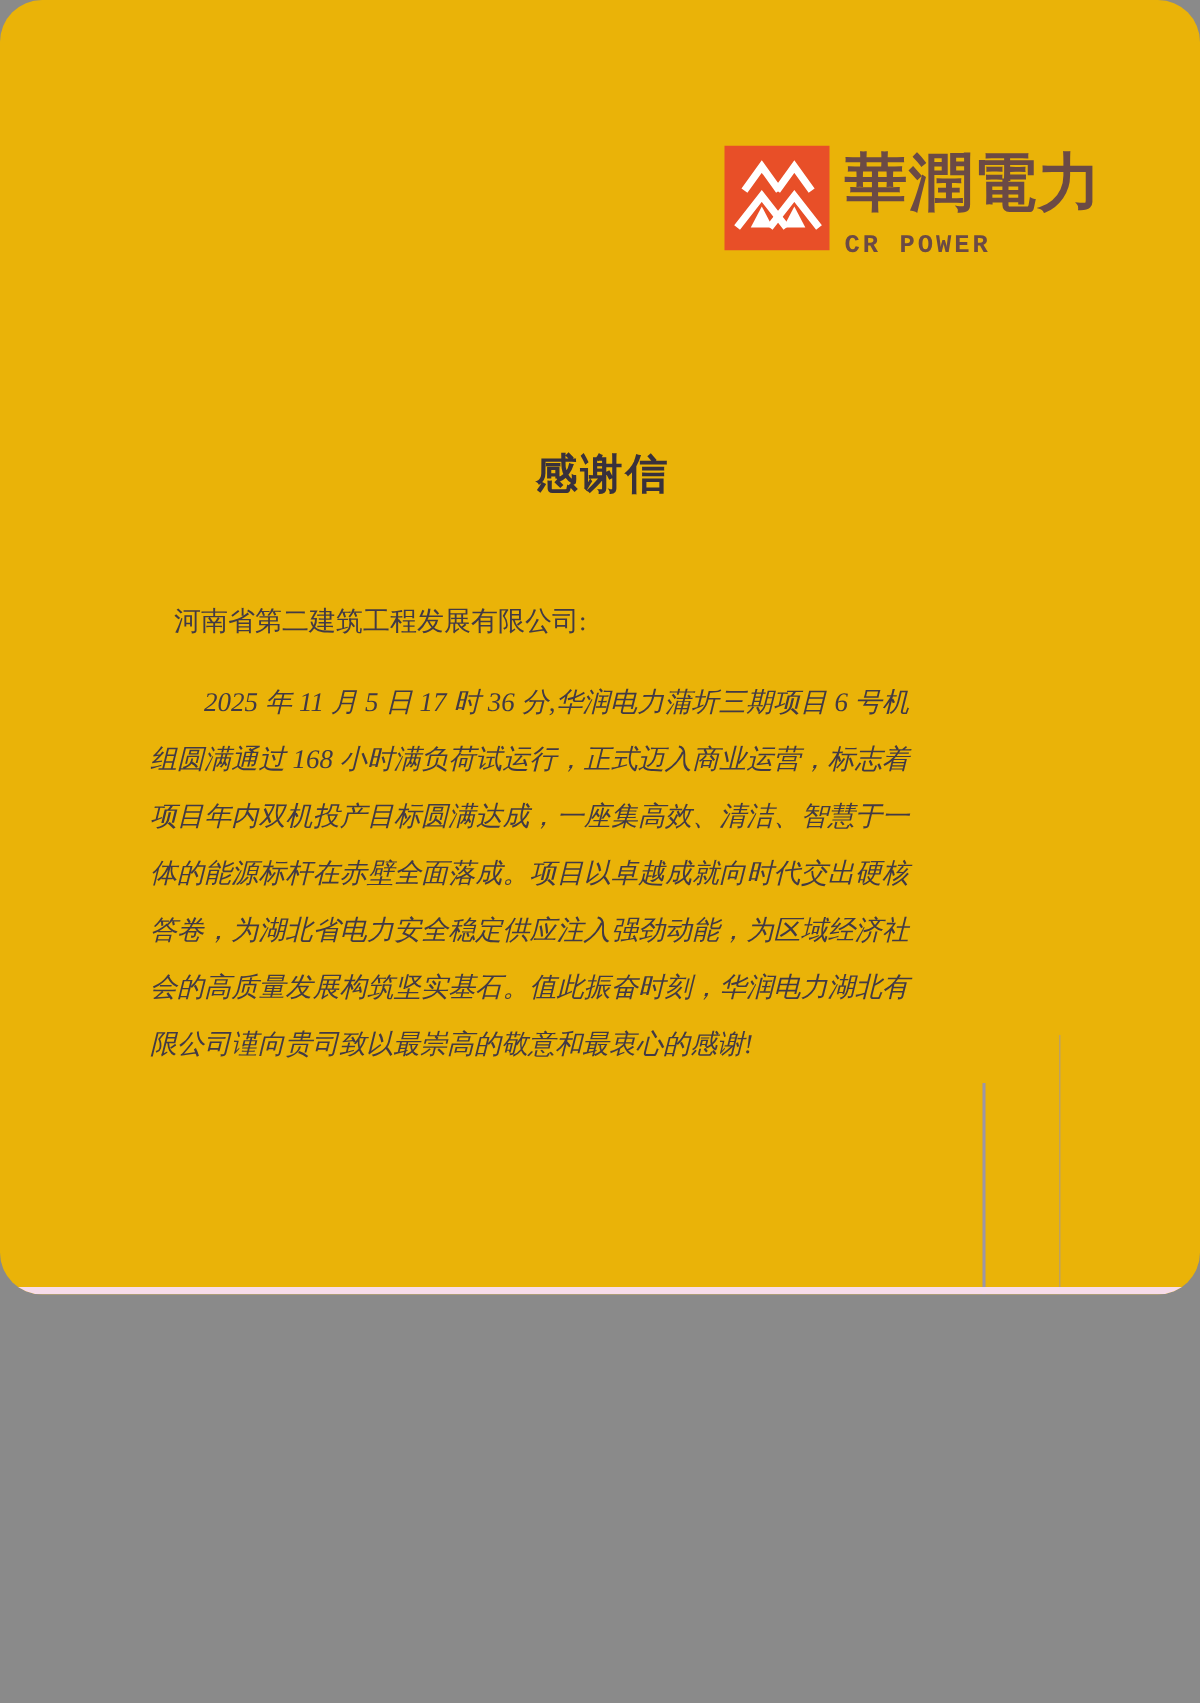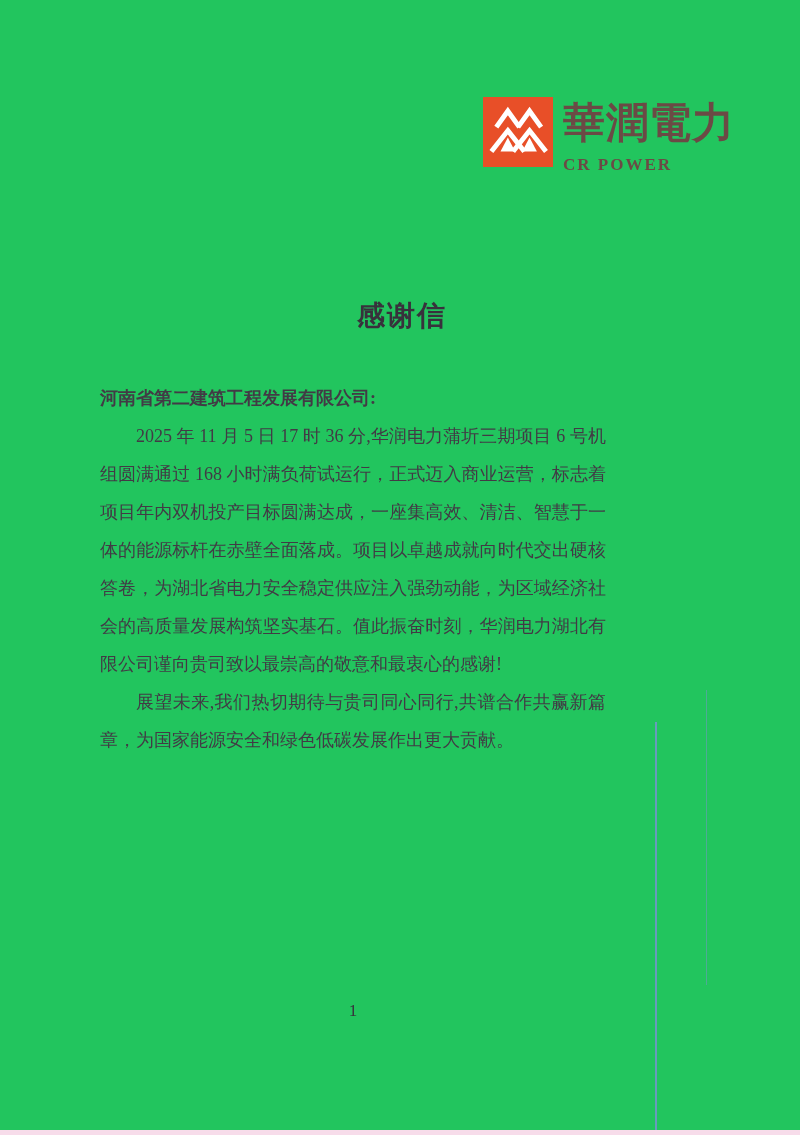--- a/index.html
+++ b/index.html
@@ -4,25 +4,26 @@
 <style>
   html, body {
     margin: 0;
     padding: 0;
     background: #8a8a8a;
     font-family: "Liberation Serif", "DejaVu Serif", serif;
   }
   .page {
     position: relative;
     width: 800px;
-    height: 1135px;
+    height: 863px;
     margin: 0 auto;
-    background: #22c55e;
+    background: #eab308;
     overflow: hidden;
     color: #423a45;
+    border-radius: 28px;
   }
 
   
   .brand-header {
     position: absolute;
     top: 97px;
     left: 481px;
     display: flex;
     align-items: flex-start;
   }
@@ -43,21 +44,21 @@
     color: #6b4a45;
     font-family: "Liberation Serif", "DejaVu Serif", serif;
     white-space: nowrap;
   }
   .brand-en {
     margin-top: 6px;
     font-size: 17px;
     font-weight: bold;
     letter-spacing: 2px;
     color: #6b4a45;
-    font-family: Liberation Serif, serif;
+    font-family: Liberation Mono, monospace;
     white-space: nowrap;
   }
 
   
   .letter-title {
     position: absolute;
     top: 297px;
     left: 2px;
     width: 800px;
     margin: 0;
@@ -71,27 +72,27 @@
     position: absolute;
     top: 379px;
     left: 100px;
     width: 506px;
     font-size: 18px;
     line-height: 38px;
     text-align: justify;
     color: #423a45;
   }
   .salutation {
-    margin: 0;
+    margin: 16px;
     text-indent: 0;
-    font-weight: bold;
   }
   .para {
     margin: 0;
     text-indent: 2em;
+    font-style: italic;
   }
 
   
   .page-number {
     position: absolute;
     top: 1001px;
     left: 100px;
     width: 506px;
     text-align: center;
     font-size: 17px;
@@ -154,21 +155,20 @@
       <div class="brand-zh">華潤電力</div>
       <div class="brand-en">CR POWER</div>
     </div>
   </div>
 
   <h1 class="letter-title">感谢信</h1>
 
   <div class="letter-body">
     <p class="salutation">河南省第二建筑工程发展有限公司:</p>
     <p class="para">2025 年 11 月 5 日 17 时 36 分,华润电力蒲圻三期项目 6 号机组圆满通过 168 小时满负荷试运行，正式迈入商业运营，标志着项目年内双机投产目标圆满达成，一座集高效、清洁、智慧于一体的能源标杆在赤壁全面落成。项目以卓越成就向时代交出硬核答卷，为湖北省电力安全稳定供应注入强劲动能，为区域经济社会的高质量发展构筑坚实基石。值此振奋时刻，华润电力湖北有限公司谨向贵司致以最崇高的敬意和最衷心的感谢!</p>
-    <p class="para">展望未来,我们热切期待与贵司同心同行,共谱合作共赢新篇章，为国家能源安全和绿色低碳发展作出更大贡献。</p>
   </div>
 
   <div class="page-number">1</div>
 
   <div class="letter-footer">
   </div>
 
   <div class="scan-line-main"></div>
   <div class="scan-line-faint"></div>
   <div class="scan-bottom-edge"></div>

